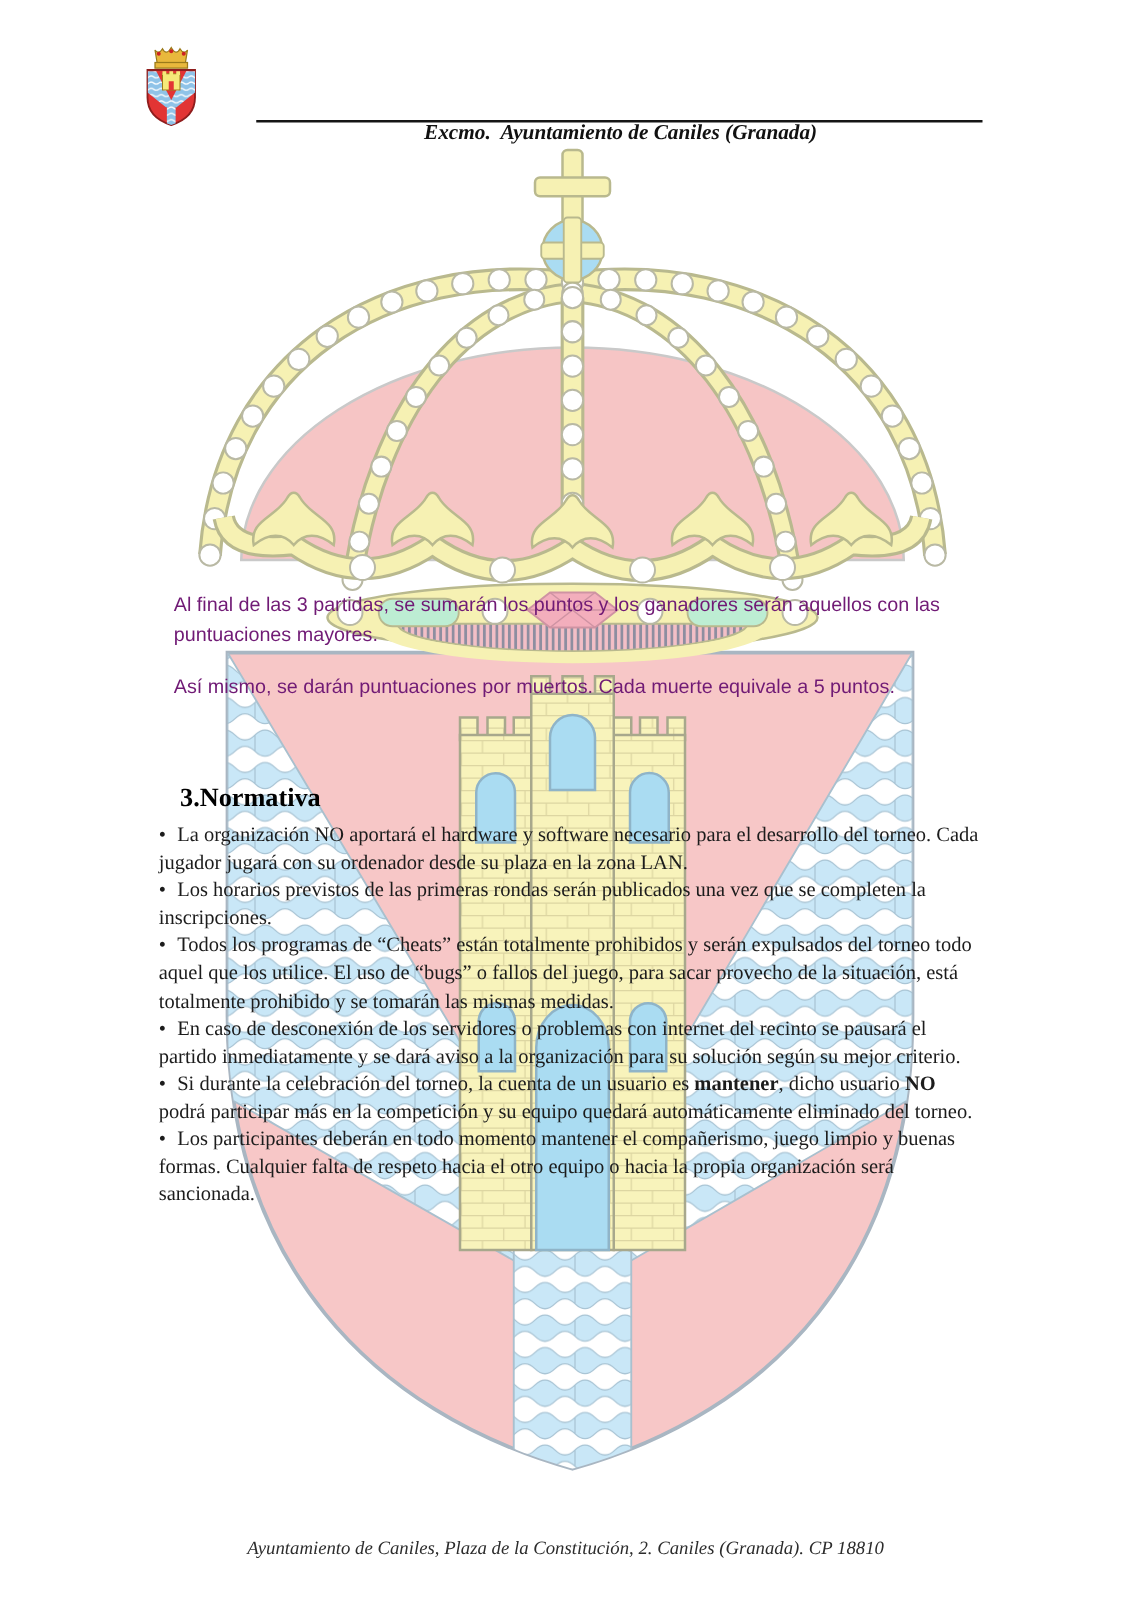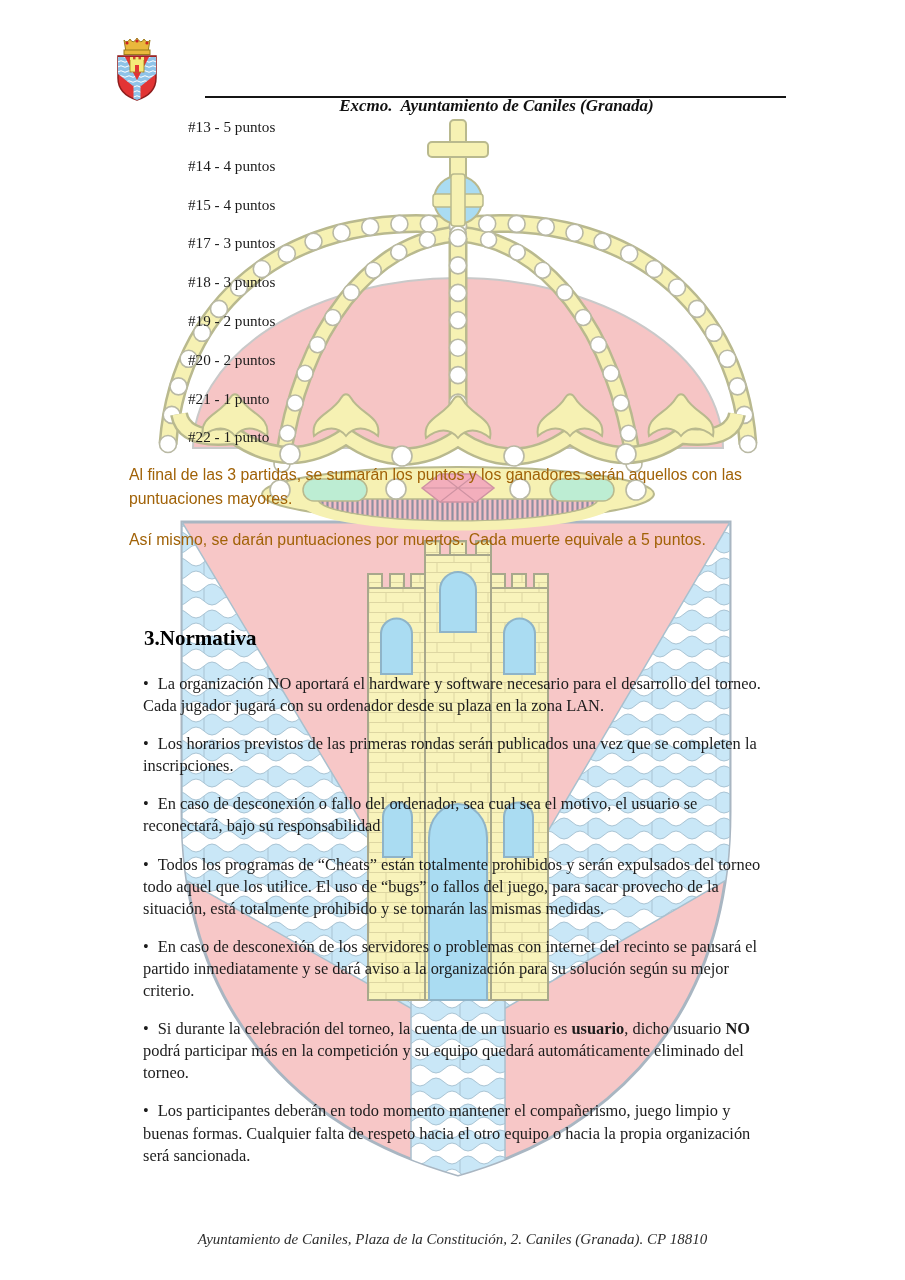--- a/index.html
+++ b/index.html
@@ -15,31 +15,31 @@
   .hdr{position:absolute;left:205px;top:43px;width:583px;z-index:2;text-align:center;
        font-weight:bold;font-style:italic;font-size:17px;line-height:25px;color:#111;
        white-space:pre-wrap;}
   .rule{position:absolute;left:205px;top:96px;width:581px;border-top:2px solid #151515;z-index:2;}
 
   
   .points{position:absolute;left:188px;top:119px;z-index:2;font-size:15.2px;color:#1a1a1a;}
   .point-line{line-height:15.2px;margin:0 0 23.6px 0;}
 
   
-  .para{position:absolute;left:127px;width:668px;margin:2px;z-index:2;
-        font-family:"Liberation Sans",sans-serif;font-size:15.8px;line-height:24.3px;color:#a16207;}
+  .para{position:absolute;left:127px;width:668px;margin:12px;z-index:2;
+        font-family:"Liberation Sans",sans-serif;font-size:15.8px;line-height:24.3px;color:#701a75;}
   .p1{top:461px;}
   .p2{top:526px;}
 
   
   .heading{position:absolute;left:127px;top:609px;margin:17px;z-index:2;
            font-size:21px;font-weight:bold;color:#000;}
   .bullets{position:absolute;left:127px;top:657px;width:657px;z-index:2;
            font-size:16.4px;line-height:22.1px;color:#1c1c1c;}
-  .bullet{margin:16px;}
+  .bullet{margin:0;}
   .bullet .dot{padding-right:9px;}
   .bullet .b{font-weight:bold;}
 
   
   .footer{position:absolute;left:0;top:1186px;width:905px;text-align:center;z-index:2;
           font-style:italic;font-size:15px;line-height:21.5px;color:#2c2c2c;white-space:pre-wrap;}
 </style>
 </head>
 <body>
 
@@ -242,43 +242,31 @@
         <rect x="30" y="22" width="3" height="3" fill="#f5e979"></rect>
       <rect x="24" y="30" width="4" height="7" fill="#e23434"></rect>
     </svg>
   </div>
 
   <div class="hdr">
     <div>Excmo.  Ayuntamiento de Caniles (Granada)</div>
   </div>
   <div class="rule"></div>
 
-  <div class="points" id="points-list">
-      <div class="point-line">#13 - 5 puntos</div>
-      <div class="point-line">#14 - 4 puntos</div>
-      <div class="point-line">#15 - 4 puntos</div>
-      <div class="point-line">#17 - 3 puntos</div>
-      <div class="point-line">#18 - 3 puntos</div>
-      <div class="point-line">#19 - 2 puntos</div>
-      <div class="point-line">#20 - 2 puntos</div>
-      <div class="point-line">#21 - 1 punto</div>
-      <div class="point-line">#22 - 1 punto</div>
-    </div>
 
   <p class="para p1">Al final de las 3 partidas, se sumarán los puntos y los ganadores serán aquellos con las puntuaciones mayores.</p>
   <p class="para p2">Así mismo, se darán puntuaciones por muertos. Cada muerte equivale a 5 puntos.</p>
 
   <h2 class="heading">3.Normativa</h2>
   <div class="bullets" id="bullet-list">
       <p class="bullet"><span class="dot">•</span><span>La organización NO aportará el hardware y software necesario para el desarrollo del torneo. Cada jugador jugará con su ordenador desde su plaza en la zona LAN.</span></p>
       <p class="bullet"><span class="dot">•</span><span>Los horarios previstos de las primeras rondas serán publicados una vez que se completen la inscripciones.</span></p>
-      <p class="bullet"><span class="dot">•</span><span>En caso de desconexión o fallo del ordenador, sea cual sea el motivo, el usuario se reconectará, bajo su responsabilidad</span></p>
       <p class="bullet"><span class="dot">•</span><span>Todos los programas de “Cheats” están totalmente prohibidos y serán expulsados del torneo todo aquel que los utilice. El uso de “bugs” o fallos del juego, para sacar provecho de la situación, está totalmente prohibido y se tomarán las mismas medidas.</span></p>
       <p class="bullet"><span class="dot">•</span><span>En caso de desconexión de los servidores o problemas con internet del recinto se pausará el partido inmediatamente y se dará aviso a la organización para su solución según su mejor criterio.</span></p>
-      <p class="bullet"><span class="dot">•</span><span>Si durante la celebración del torneo, la cuenta de un usuario es </span><span class="b">usuario</span><span>, dicho usuario </span><span class="b">NO</span><span> podrá participar más en la competición y su equipo quedará automáticamente eliminado del torneo.</span></p>
+      <p class="bullet"><span class="dot">•</span><span>Si durante la celebración del torneo, la cuenta de un usuario es </span><span class="b">mantener</span><span>, dicho usuario </span><span class="b">NO</span><span> podrá participar más en la competición y su equipo quedará automáticamente eliminado del torneo.</span></p>
       <p class="bullet"><span class="dot">•</span><span>Los participantes deberán en todo momento mantener el compañerismo, juego limpio y buenas formas. Cualquier falta de respeto hacia el otro equipo o hacia la propia organización será sancionada.</span></p>
     </div>
 
   <div class="footer">
     <div>Ayuntamiento de Caniles, Plaza de la Constitución, 2. Caniles (Granada). CP 18810</div>
     
   </div>
 
 </div>
 

